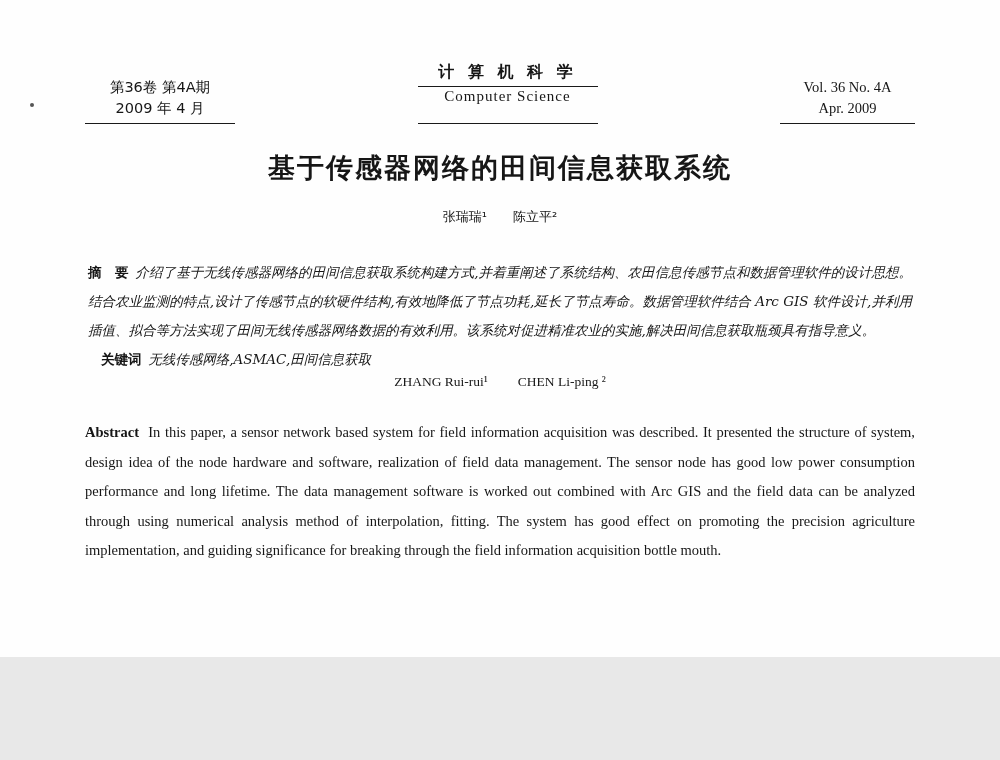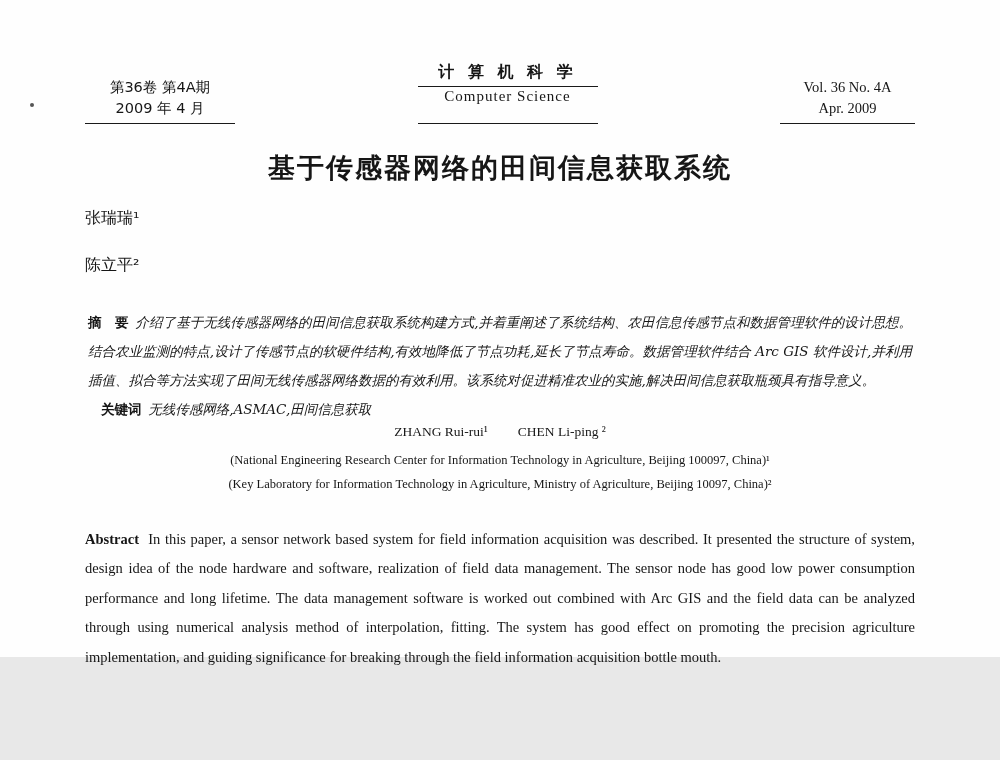--- a/index.html
+++ b/index.html
@@ -73,23 +73,22 @@
     font-size: 27px;
     font-weight: 700;
     letter-spacing: 2px;
     font-family: "DejaVu Sans", sans-serif;
   }
   .authors-cn {
     margin-top: 22px;
     display: flex;
     justify-content: center;
     gap: 26px;
-    font-size: 16px;
+    font-size: 13px;
     font-family: "DejaVu Sans", sans-serif;
-    flex-direction: column;
   }
   .affil-cn {
     margin-top: 10px;
     text-align: center;
     font-size: 14px;
     line-height: 2.05;
     font-family: "DejaVu Sans", sans-serif;
   }
   .abstract-cn {
     margin: 32px 3px 0 3px;
@@ -174,20 +173,16 @@
   <p class="abstract-cn"><span class="label">摘　要</span>&nbsp;&nbsp;<span class="cn-italic">介绍了基于无线传感器网络的田间信息获取系统构建方式,并着重阐述了系统结构、农田信息传感节点和数据管理软件的设计思想。结合农业监测的特点,设计了传感节点的软硬件结构,有效地降低了节点功耗,延长了节点寿命。数据管理软件结合 Arc GIS 软件设计,并利用插值、拟合等方法实现了田间无线传感器网络数据的有效利用。该系统对促进精准农业的实施,解决田间信息获取瓶颈具有指导意义。</span></p>
 
   <p class="keywords-cn"><span class="label">关键词</span>&nbsp;&nbsp;<span class="cn-italic">无线传感网络,ASMAC,田间信息获取</span></p>
 
 
   <div class="authors-en">
     <span>ZHANG Rui-rui¹</span>
     <span>CHEN Li-ping ²</span>
   </div>
 
-  <div class="affil-en">
-    <div>(National Engineering Research Center for Information Technology in Agriculture, Beijing 100097, China)¹</div>
-    <div>(Key Laboratory for Information Technology in Agriculture, Ministry of Agriculture, Beijing 10097, China)²</div>
-  </div>
 
   <p class="abstract-en"><span class="label">Abstract</span>&nbsp;&nbsp;<span>In this paper, a sensor network based system for field information acquisition was described. It presented the structure of system, design idea of the node hardware and software, realization of field data management. The sensor node has good low power consumption performance and long lifetime. The data management software is worked out combined with Arc GIS and the field data can be analyzed through using numerical analysis method of interpolation, fitting. The system has good effect on promoting the precision agriculture implementation, and guiding significance for breaking through the field information acquisition bottle mouth.</span></p>
 
 </div>
 
 </body></html>

